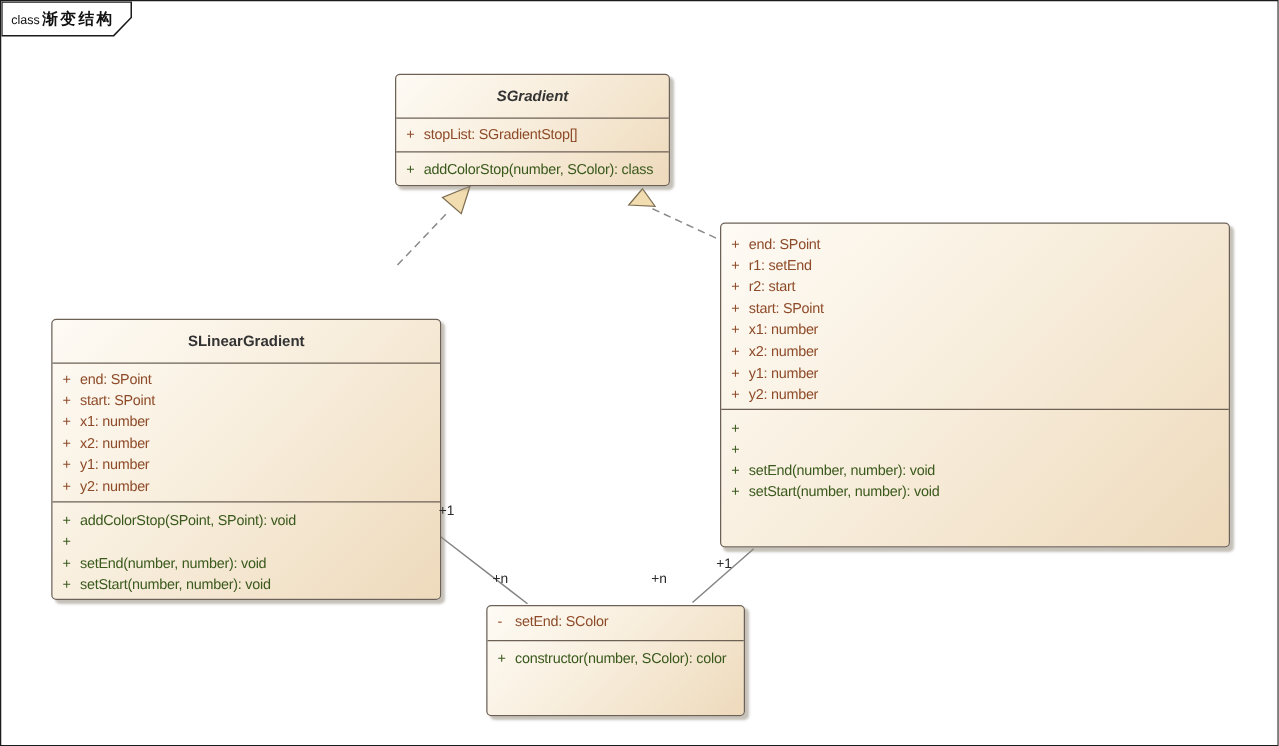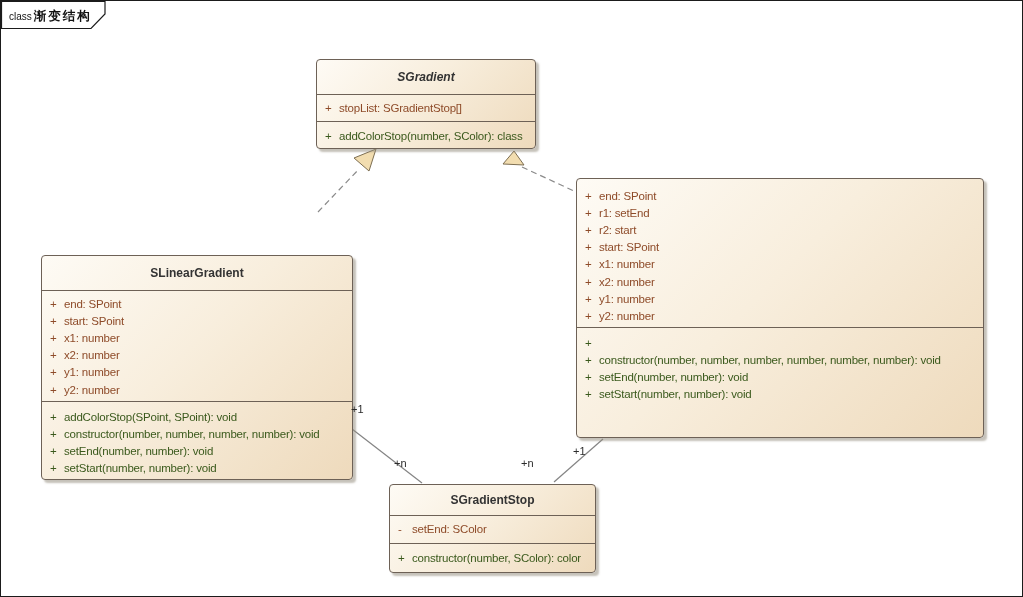--- a/index.html
+++ b/index.html
@@ -138,21 +138,20 @@
         <span>y2: number</span>
       </div>
     </div>
     <div class="compartment last">
       <div class="row meth">
         <span class="vis">+</span>
         <span>addColorStop(SPoint, SPoint): void</span>
       </div>
       <div class="row meth">
         <span class="vis">+</span>
-        <span>constructor(number, number, number, number): void</span>
       </div>
       <div class="row meth">
         <span class="vis">+</span>
         <span>setEnd(number, number): void</span>
       </div>
       <div class="row meth">
         <span class="vis">+</span>
         <span>setStart(number, number): void</span>
       </div>
     </div>
@@ -192,37 +191,33 @@
         <span class="vis">+</span>
         <span>y2: number</span>
       </div>
     </div>
     <div class="compartment last">
       <div class="row meth">
         <span class="vis">+</span>
       </div>
       <div class="row meth">
         <span class="vis">+</span>
-        <span>constructor(number, number, number, number, number, number): void</span>
       </div>
       <div class="row meth">
         <span class="vis">+</span>
         <span>setEnd(number, number): void</span>
       </div>
       <div class="row meth">
         <span class="vis">+</span>
         <span>setStart(number, number): void</span>
       </div>
     </div>
   </div>
 
   <div id="sstop" class="classbox">
-    <div class="title">
-      <span>SGradientStop</span>
-    </div>
     <div class="compartment attrs">
       <div class="row attr">
         <span class="vis">-</span>
         <span>setEnd: SColor</span>
       </div>
     </div>
     <div class="compartment last">
       <div class="row meth">
         <span class="vis">+</span>
         <span>constructor(number, SColor): color</span>

